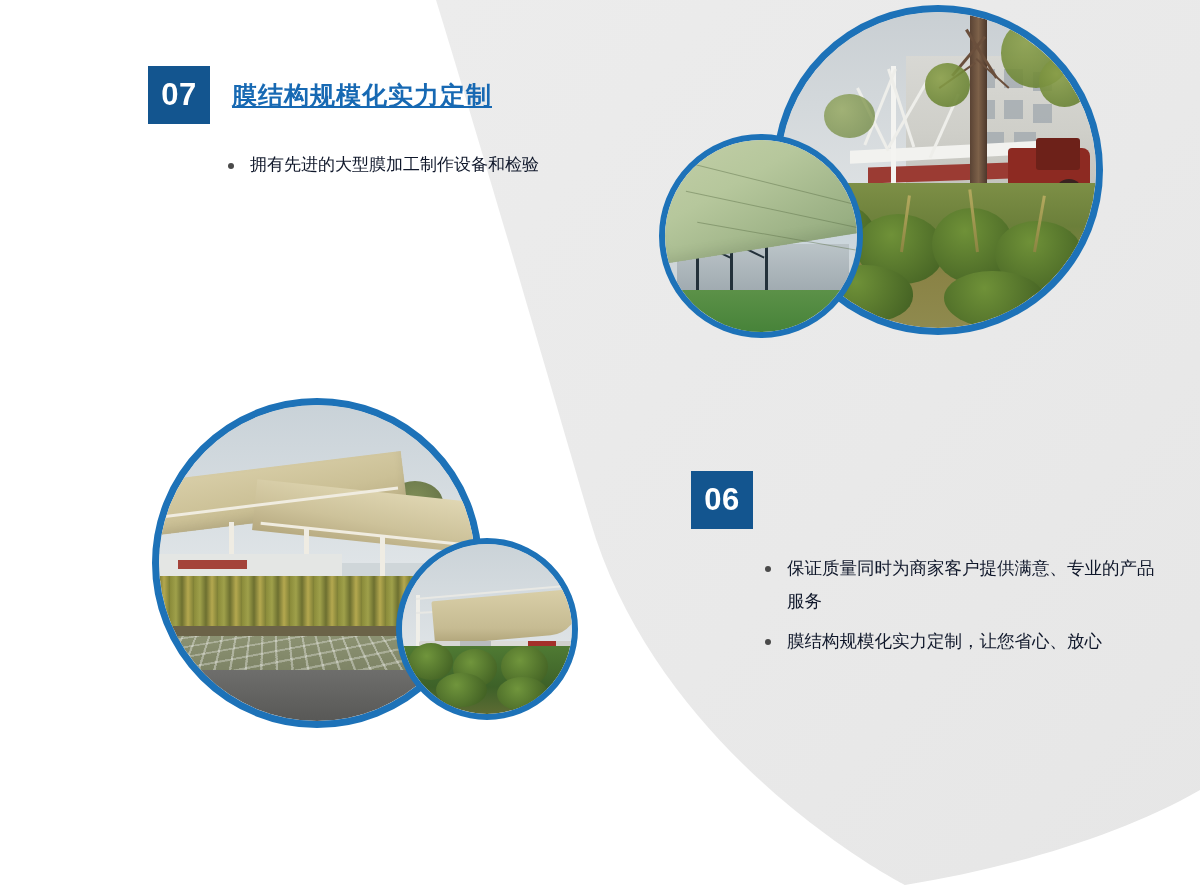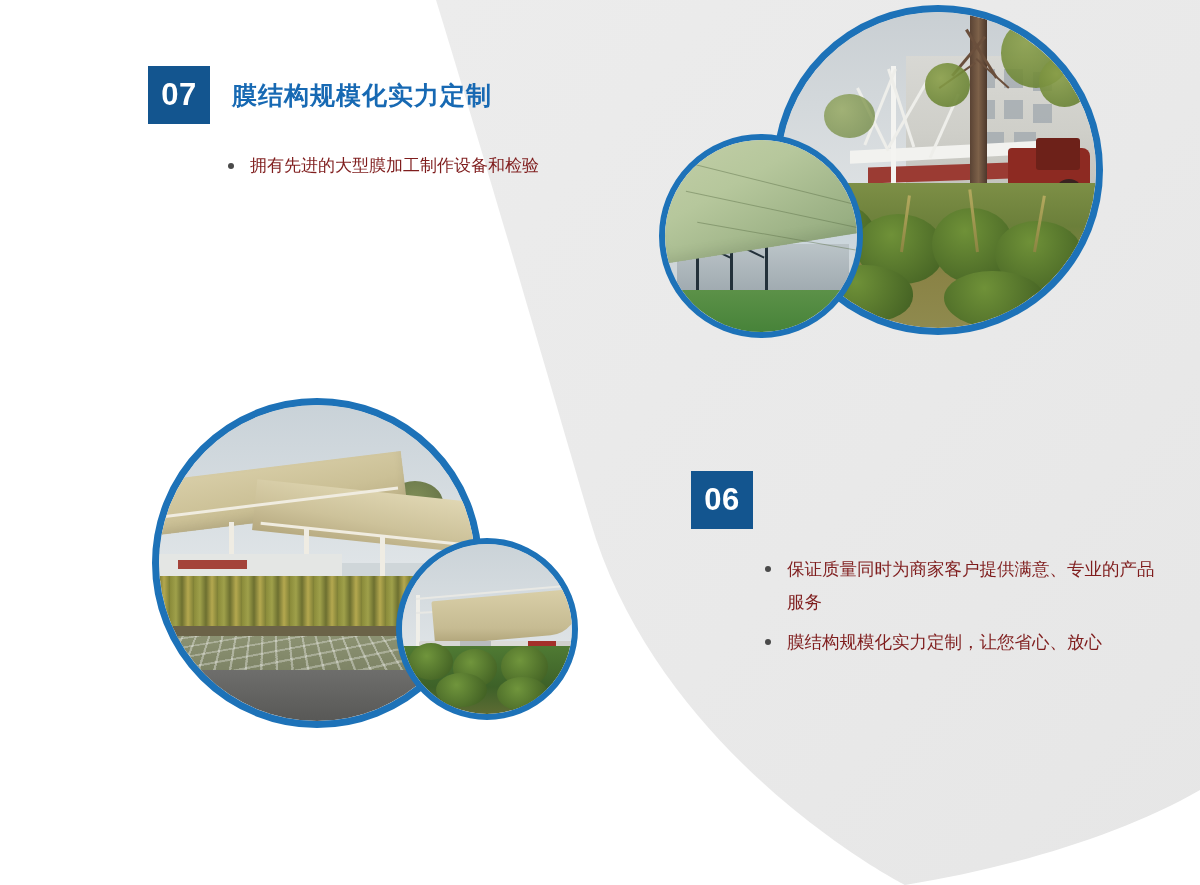--- a/index.html
+++ b/index.html
@@ -245,35 +245,36 @@
     font-family: "Liberation Sans", "DejaVu Sans", sans-serif;
   }
   .sec-title {
     margin-left: 22px;
     font-size: 25px;
     font-weight: 700;
     color: #1769b3;
     letter-spacing: 1px;
     white-space: nowrap;
     font-family: "DejaVu Sans", "Liberation Sans", sans-serif;
+    text-decoration: underline;
   }
   .bullets {
     list-style: none;
     margin: 26px 0 0 0;
     padding: 0 0 0 80px;
   }
   #section-04 .bullets { padding-left: 74px; margin-top: 24px; }
   .bullets li {
     position: relative;
     font-size: 17px;
     line-height: 31px;
-    color: #7f1d1d;
+    color: #0f172a;
     margin-bottom: 7px;
     padding-left: 22px;
-    font-family: Liberation Sans, sans-serif;
+    font-family: Liberation Mono, monospace;
   }
   #section-04 .bullets li { font-size: 17.5px; line-height: 33px; }
   .bullets li::before {
     content: "";
     position: absolute;
     left: 0;
     top: 13px;
     width: 6px;
     height: 6px;
     border-radius: 50%;

